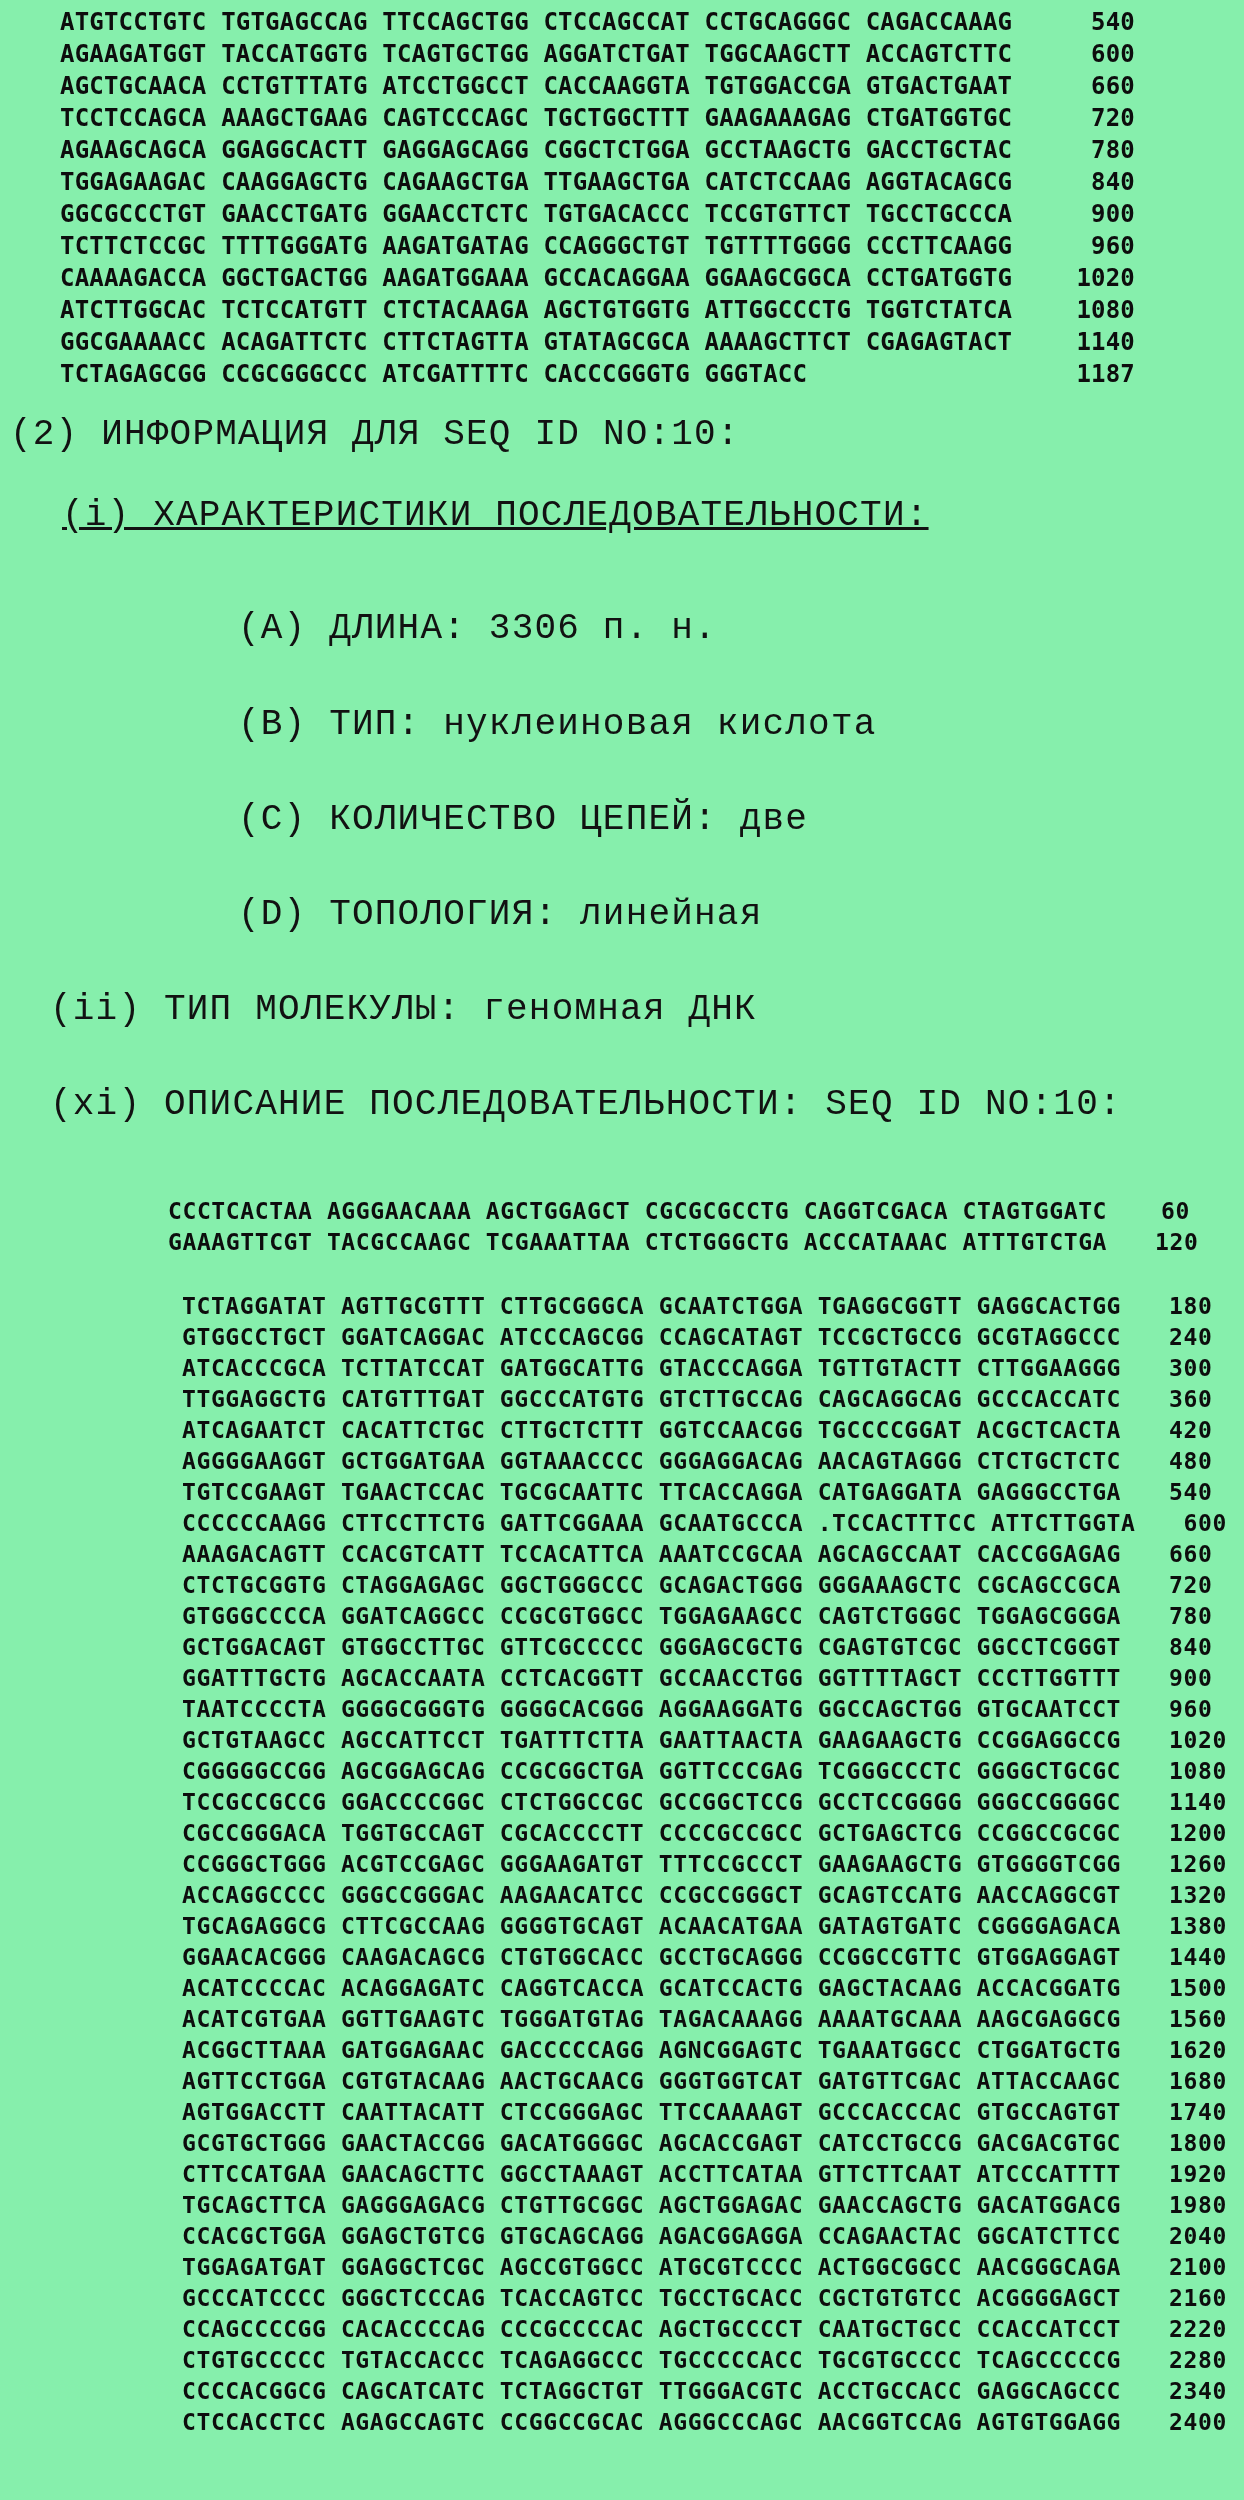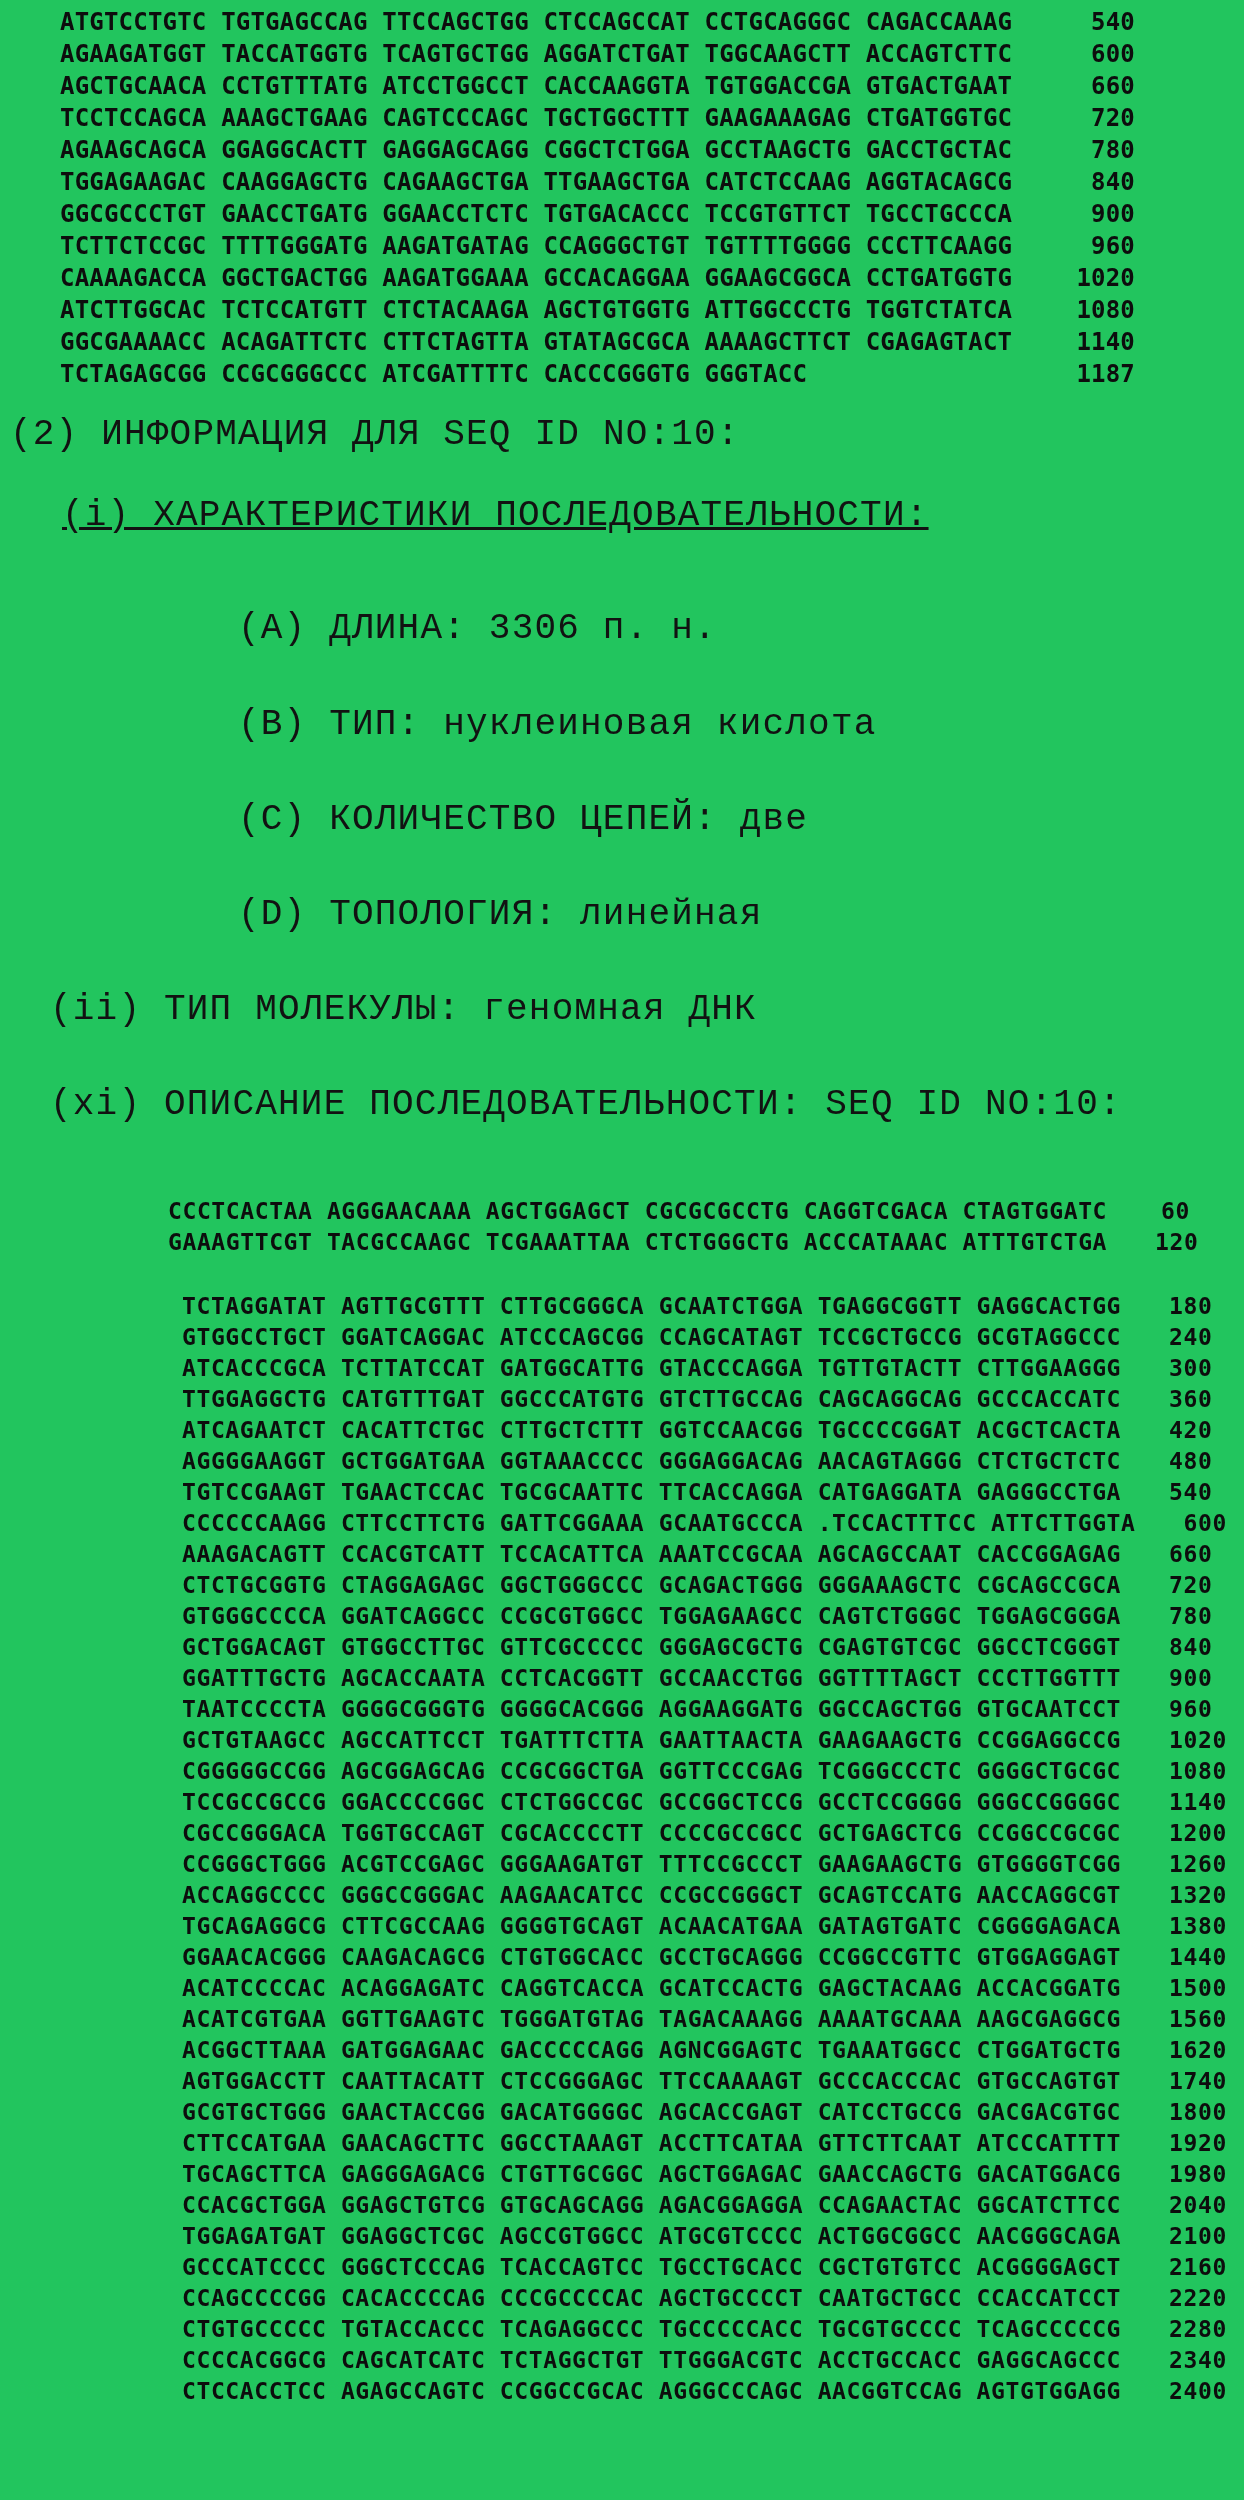--- a/index.html
+++ b/index.html
@@ -1,20 +1,20 @@
 <!DOCTYPE html>
 <html><head>
 <meta charset="utf-8">
 <style>
   html,body { margin:0; padding:0; background:#e8e8e4; }
   .page {
     position:relative;
     width:1244px; height:2500px;
     margin:0 auto;
-    background:#22c55e;
+    background:#86efac;
     color:#0d0d0d;
     overflow:hidden;
   }
   
   .seq-block { position:absolute; }
   .seqrow {
     display:flex; justify-content:space-between; align-items:baseline;
     white-space:pre;
   }
   .top .seqrow { line-height:32px; }
@@ -258,20 +258,24 @@
       <div class="seqrow">
         <span class="seq">ACATCGTGAA GGTTGAAGTC TGGGATGTAG TAGACAAAGG AAAATGCAAA AAGCGAGGCG</span>
         <span class="num">1560</span>
       </div>
 
       <div class="seqrow">
         <span class="seq">ACGGCTTAAA GATGGAGAAC GACCCCCAGG AGNCGGAGTC TGAAATGGCC CTGGATGCTG</span>
         <span class="num">1620</span>
       </div>
 
+      <div class="seqrow">
+        <span class="seq">AGTTCCTGGA CGTGTACAAG AACTGCAACG GGGTGGTCAT GATGTTCGAC ATTACCAAGC</span>
+        <span class="num">1680</span>
+      </div>
 
       <div class="seqrow">
         <span class="seq">AGTGGACCTT CAATTACATT CTCCGGGAGC TTCCAAAAGT GCCCACCCAC GTGCCAGTGT</span>
         <span class="num">1740</span>
       </div>
 
       <div class="seqrow">
         <span class="seq">GCGTGCTGGG GAACTACCGG GACATGGGGC AGCACCGAGT CATCCTGCCG GACGACGTGC</span>
         <span class="num">1800</span>
       </div>

